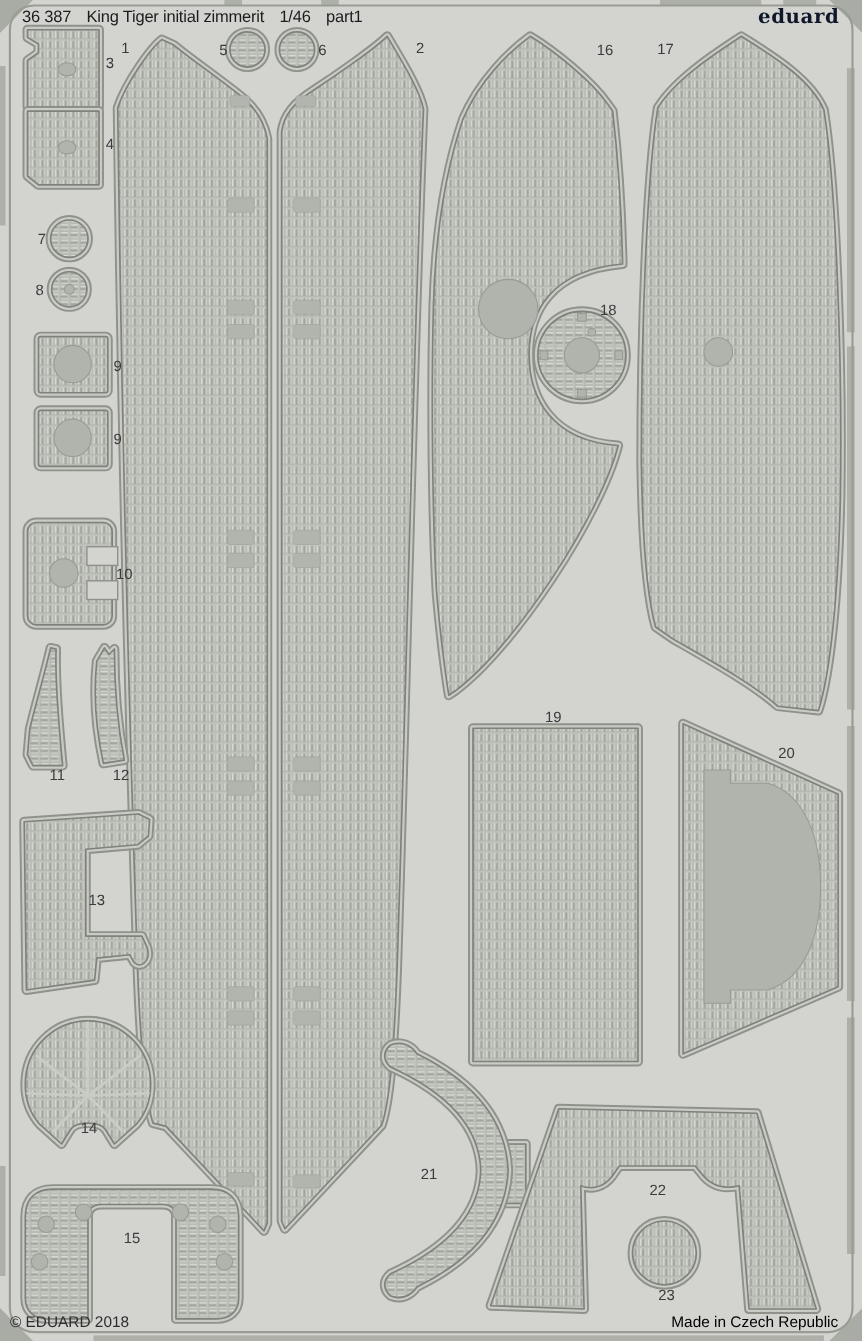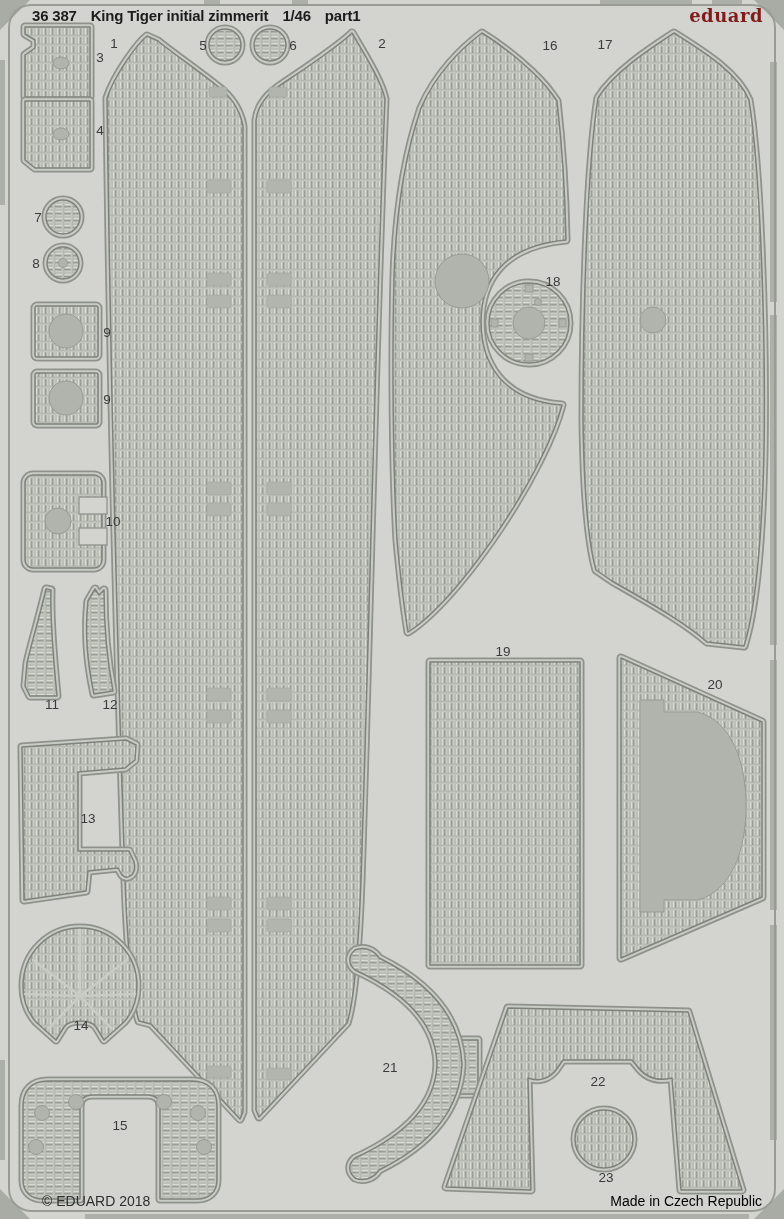--- a/index.html
+++ b/index.html
@@ -2,29 +2,29 @@
 <html><head>
 <meta charset="utf-8">
 <style>
   html,body{margin:0;padding:0;background:#b9bbb5;}
   .sheet{
     position:relative;width:784px;height:1219px;overflow:hidden;
     background:#d3d4d0;
     font-family:"Liberation Sans",sans-serif;
   }
   .header{
-    position:absolute;left:32px;top:7px;display:flex;gap:14px;
-    font-size:15px;font-weight:bold;color:#1c1c1c;letter-spacing:-0.2px;white-space:nowrap;
+    position:absolute;left:20px;top:7px;display:flex;gap:14px;
+    font-size:15px;font-weight:normal;color:#1c1c1c;letter-spacing:-0.2px;white-space:nowrap;
   }
   .logo{
     position:absolute;right:21px;top:5px;
-    font-family:"DejaVu Serif",serif;font-weight:bold;font-size:18px;color:#7f1d1d;
+    font-family:"DejaVu Serif",serif;font-weight:bold;font-size:18px;color:#0f172a;
     letter-spacing:0.5px;
   }
-  .footer-left{position:absolute;left:42px;top:1193px;font-size:14px;color:#2e2e2e;}
+  .footer-left{position:absolute;left:9px;top:1193px;font-size:14px;color:#2e2e2e;}
   .footer-right{position:absolute;right:22px;top:1193px;font-size:14px;color:#000000;}
   svg.fret{position:absolute;left:0;top:0;}
   .pO{fill:none;stroke:#8f918b;stroke-width:9;stroke-linejoin:round;stroke-linecap:round;}
   .pB{fill:none;stroke:#c9cbc5;stroke-width:5.5;stroke-linejoin:round;stroke-linecap:round;}
   .pM{stroke:#7f817b;stroke-width:1.5;stroke-linejoin:round;}
   .plain{fill:#b1b3ad;stroke:#999b95;stroke-width:1;}
   .patch{fill:#b2b4ae;stroke:#a2a49e;stroke-width:0.6;}
   .cut{fill:#d3d4d0;stroke:#8f918b;stroke-width:1.3;}
   .div{stroke:#c9cbc5;stroke-width:2.6;stroke-linecap:round;fill:none;}
   .lbl{font-family:"Liberation Sans",sans-serif;font-size:13.5px;fill:#3b3b3b;text-anchor:middle;}

